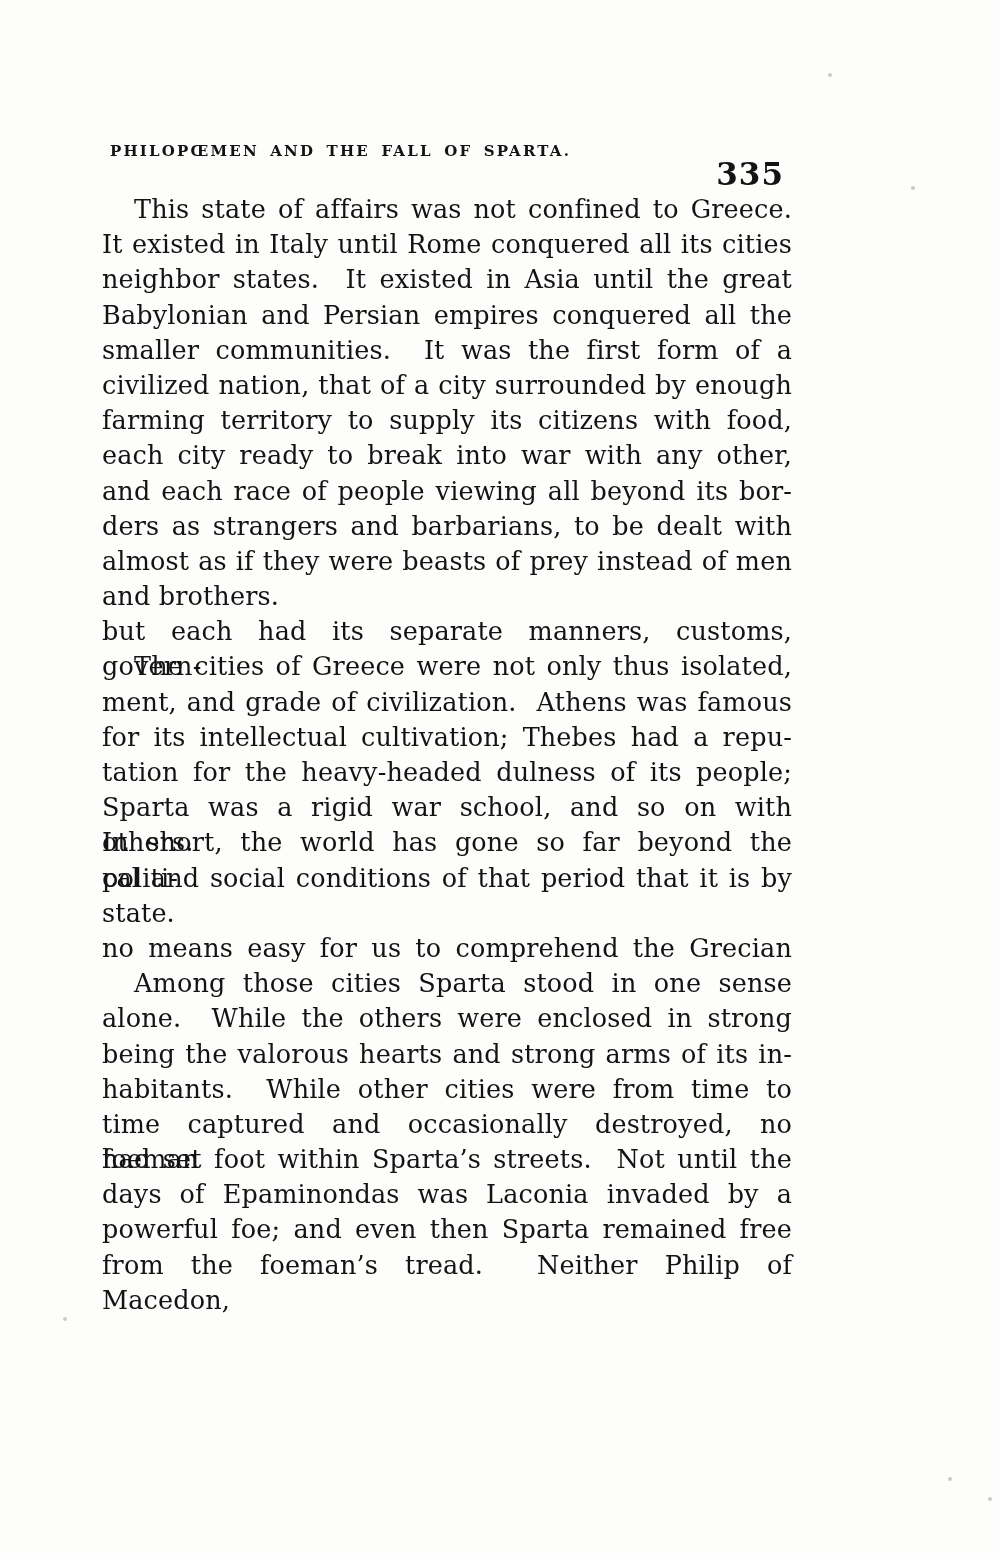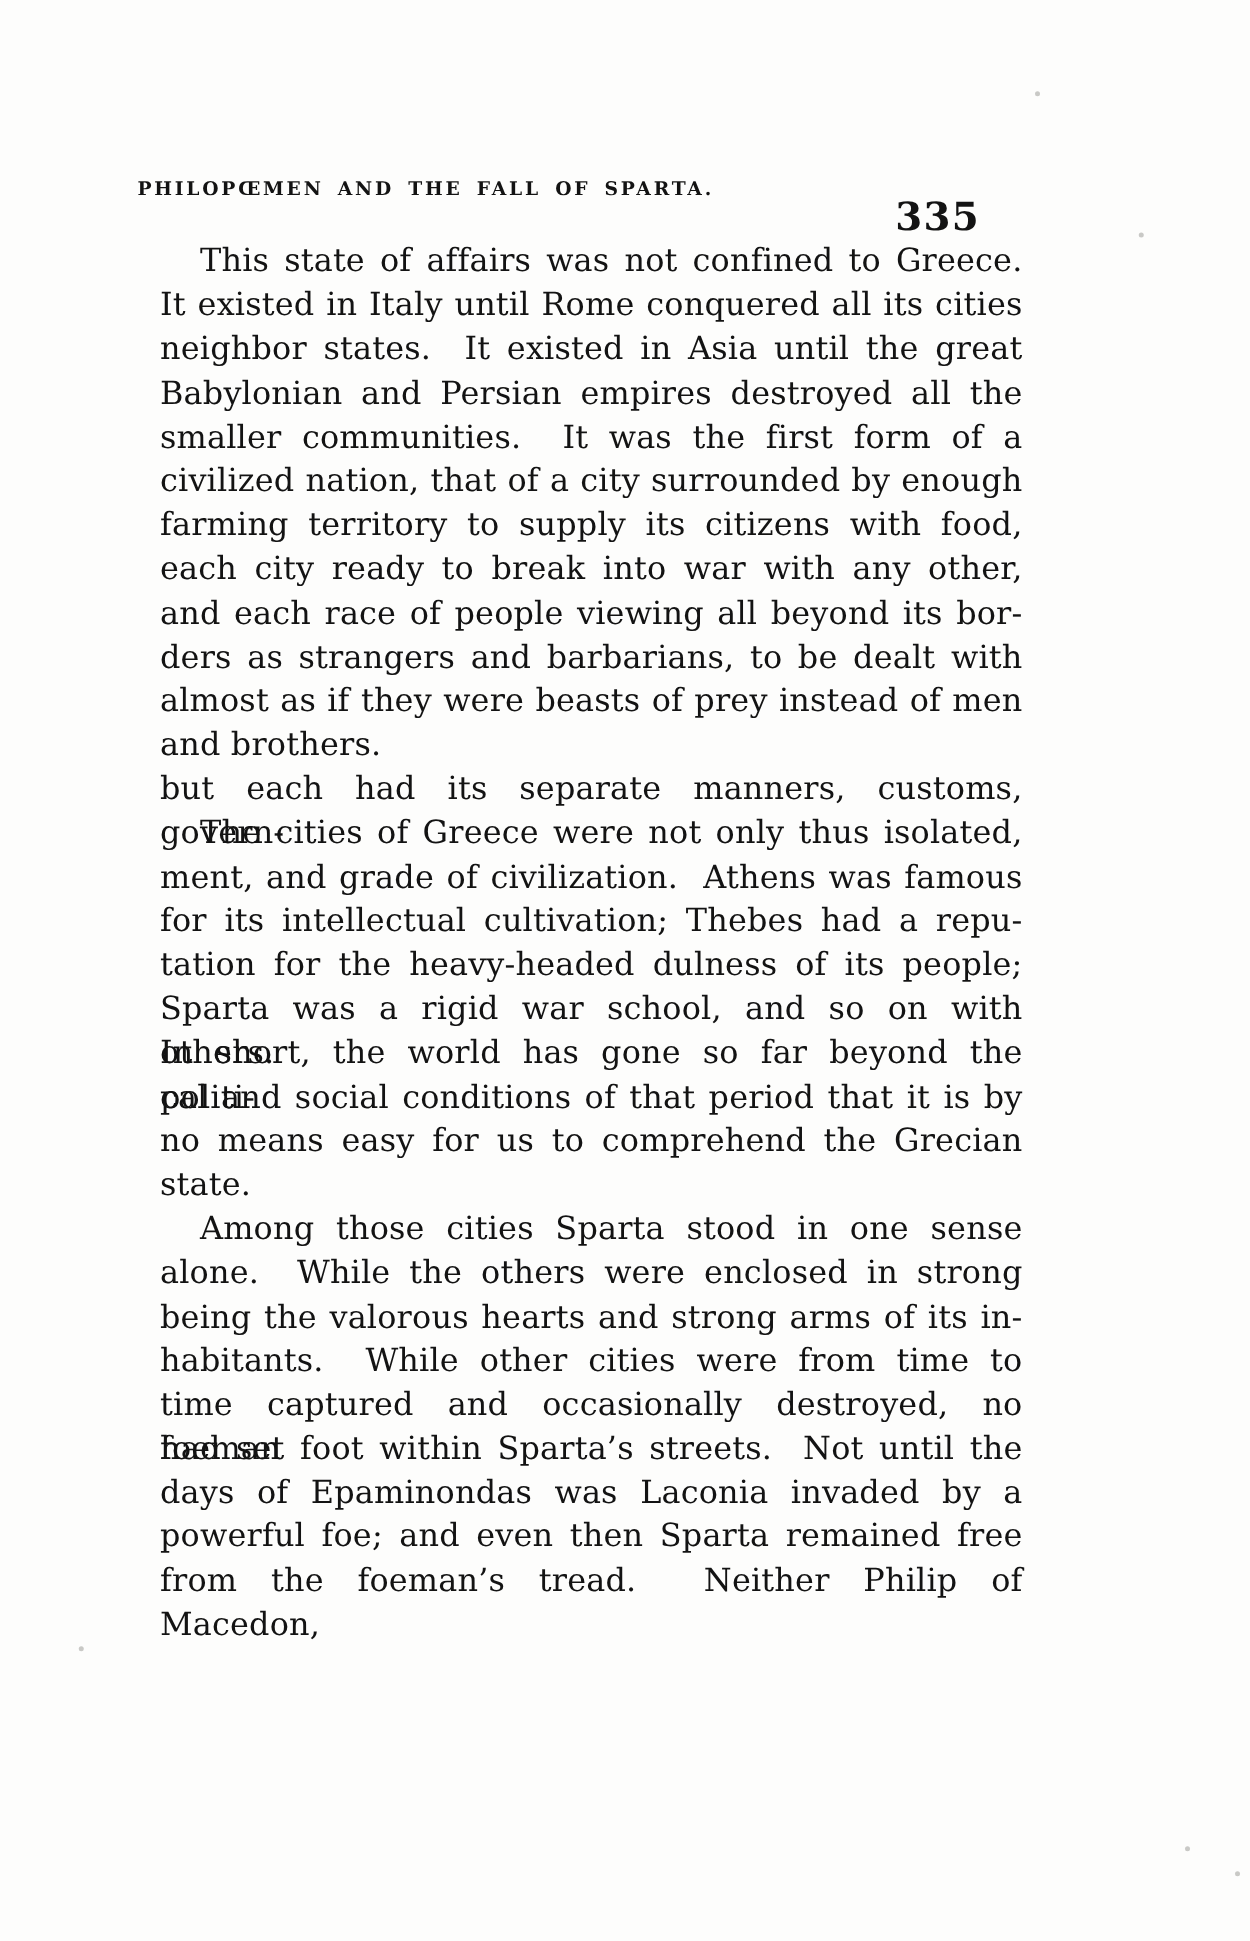--- a/index.html
+++ b/index.html
@@ -34,21 +34,21 @@
     right: 16px;
     top: -2px;
     font-size: 31px;
     font-weight: 700;
     letter-spacing: 1px;
     margin-top: 20px;
   }
   .page-body {
     position: absolute;
     top: 192px;
-    left: 128px;
+    left: 102px;
     width: 690px;
     font-size: 25.5px;
     line-height: 35.2px;
     letter-spacing: 0.15px;
   }
   .paragraph { margin: 0; }
   .line {
     text-align: justify;
     text-align-last: justify;
     height: 35.2px;
@@ -74,41 +74,41 @@
   <div class="running-header">
     <div class="header-title">PHILOPŒMEN AND THE FALL OF SPARTA.</div>
     <div class="page-number">335</div>
   </div>
 
   <div class="page-body">
       <div class="paragraph">
         <div class="line first">This state of affairs was not confined to Greece.</div>
         <div class="line">It existed in Italy until Rome conquered all its cities</div>
         <div class="line">neighbor states.&nbsp; It existed in Asia until the great</div>
-        <div class="line">Babylonian and Persian empires destroyed all the</div>
+        <div class="line">Babylonian and Persian empires conquered all the</div>
         <div class="line">smaller communities.&nbsp; It was the first form of a</div>
         <div class="line">civilized nation, that of a city surrounded by enough</div>
         <div class="line">farming territory to supply its citizens with food,</div>
         <div class="line">each city ready to break into war with any other,</div>
         <div class="line">and each race of people viewing all beyond its bor-</div>
         <div class="line">ders as strangers and barbarians, to be dealt with</div>
         <div class="line">almost as if they were beasts of prey instead of men</div>
         <div class="line last">and brothers.</div>
       </div>
       <div class="paragraph">
         <div class="line">but each had its separate manners, customs, govern-</div>
         <div class="line first">The cities of Greece were not only thus isolated,</div>
         <div class="line">ment, and grade of civilization.&nbsp; Athens was famous</div>
         <div class="line">for its intellectual cultivation; Thebes had a repu-</div>
         <div class="line">tation for the heavy-headed dulness of its people;</div>
         <div class="line">Sparta was a rigid war school, and so on with others.</div>
         <div class="line">In short, the world has gone so far beyond the politi-</div>
         <div class="line">cal and social conditions of that period that it is by</div>
+        <div class="line last">state.</div>
         <div class="line">no means easy for us to comprehend the Grecian</div>
-        <div class="line last">state.</div>
       </div>
       <div class="paragraph">
         <div class="line first">Among those cities Sparta stood in one sense</div>
         <div class="line">alone.&nbsp; While the others were enclosed in strong</div>
         <div class="line">being the valorous hearts and strong arms of its in-</div>
         <div class="line">habitants.&nbsp; While other cities were from time to</div>
         <div class="line">time captured and occasionally destroyed, no foeman</div>
         <div class="line">had set foot within Sparta’s streets.&nbsp; Not until the</div>
         <div class="line">days of Epaminondas was Laconia invaded by a</div>
         <div class="line">powerful foe; and even then Sparta remained free</div>

